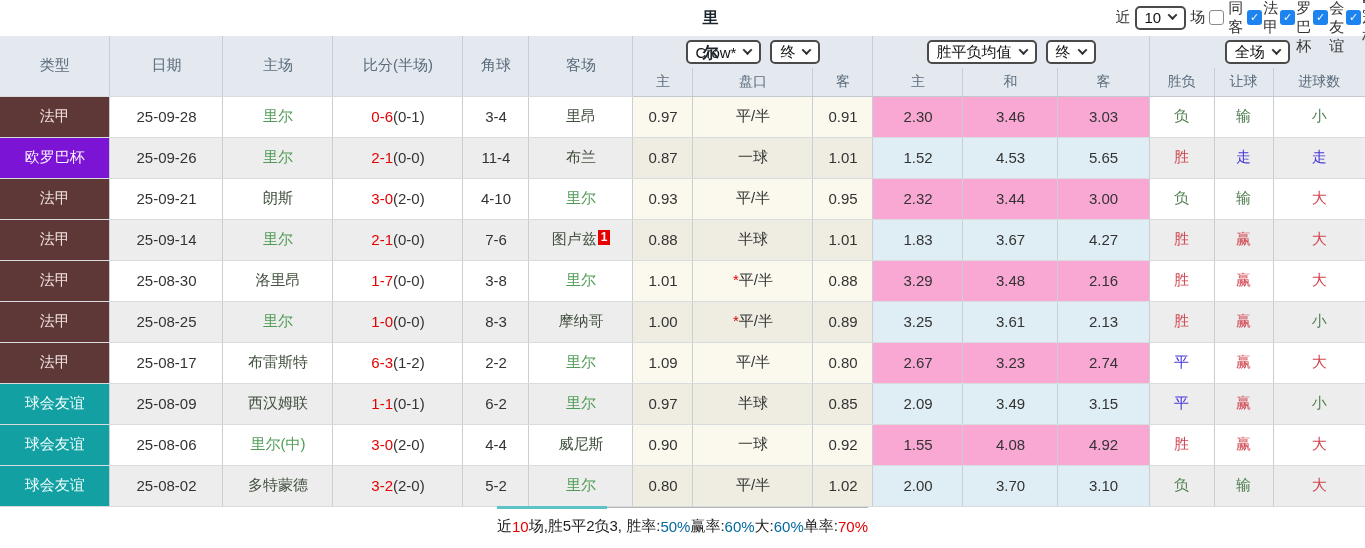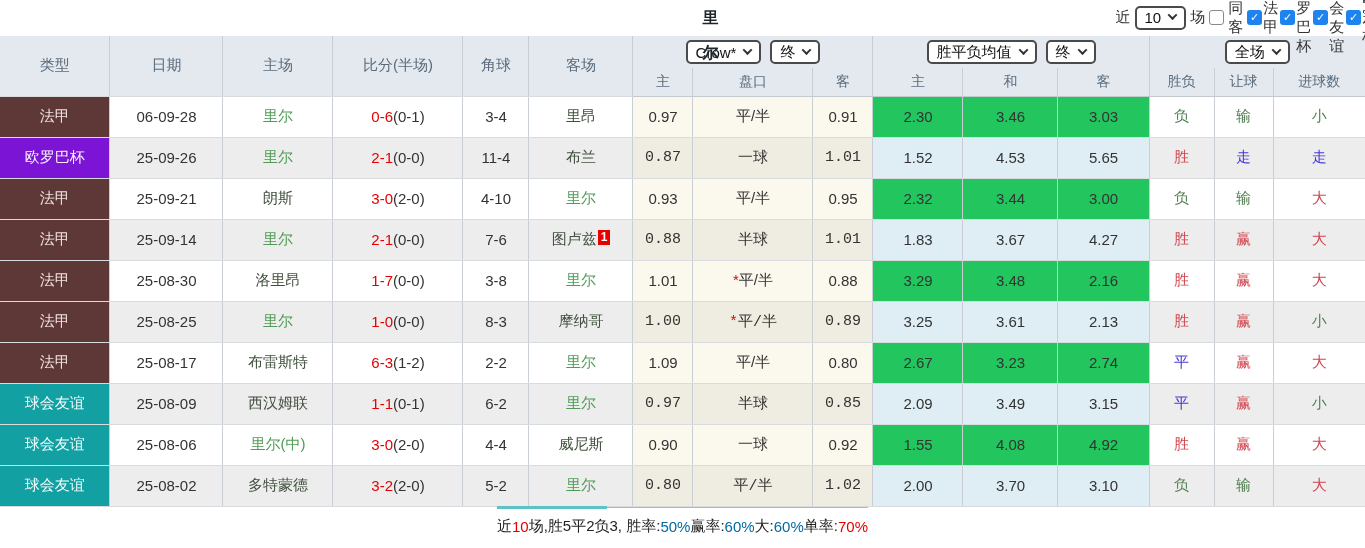--- a/index.html
+++ b/index.html
@@ -27,22 +27,22 @@
   thead th { background: #e3e9ef; color: #5a6b7c; }
   thead tr.h1 { height: 32px; }
   thead tr.h2 { height: 28px; }
   thead tr.h2 th { font-size: 14px; border-bottom: 1px solid #c3c9cf; }
   .hgroup { border-bottom: none; }
   .hsel { display: inline-flex; align-items: center; justify-content: center; gap: 9px; }
   tbody tr { height: 41px; }
   tbody tr.odd td { background: #ffffff; }
   tbody tr.even td { background: #ededed; }
   tbody tr.odd td.cream { background: #fbf8ee; }
-  tbody tr.even td.cream { background: #efece1; font-family: Liberation Mono, monospace; }
-  tbody tr.odd td.blue { background: #22c55e; }
+  tbody tr.even td.cream { background: #efece1; }
+  tbody tr.odd td.blue { background: #f9a8d4; }
   tbody tr.even td.blue { background: #dfedf4; }
   td.type { color: #fff; font-size: 15px; }
   td.t-ligue1 { background: #5e3737 !important; color: #f2e2e2; }
   td.t-europa { background: #7b14d5 !important; color: #fdf6ff; }
   td.t-friendly { background: #12a0a2 !important; color: #f2ffff; }
   .team-focus { color: #4f9b55; cursor: pointer; }
   .team-other { color: #42513f; cursor: pointer; }
   .score-full { color: #e60000; }
   .score-half { color: #333; }
   .star { color: #e60000; }
@@ -167,21 +167,21 @@
         <th>和</th>
         <th>客</th>
         <th>胜负</th>
         <th>让球</th>
         <th>进球数</th>
       </tr>
     </thead>
     <tbody>
         <tr class="odd">
           <td class="type t-ligue1">法甲</td>
-          <td>06-09-28</td>
+          <td>25-09-28</td>
           <td><span class="team-focus">里尔</span></td>
           <td><span class="score-full">0-6</span><span class="score-half">(0-1)</span></td>
           <td>3-4</td>
           <td><span class="team-other">里昂</span></td>
           <td class="cream">0.97</td>
           <td class="cream"><span>平/半</span></td>
           <td class="cream">0.91</td>
           <td class="blue">2.30</td>
           <td class="blue">3.46</td>
           <td class="blue">3.03</td>

